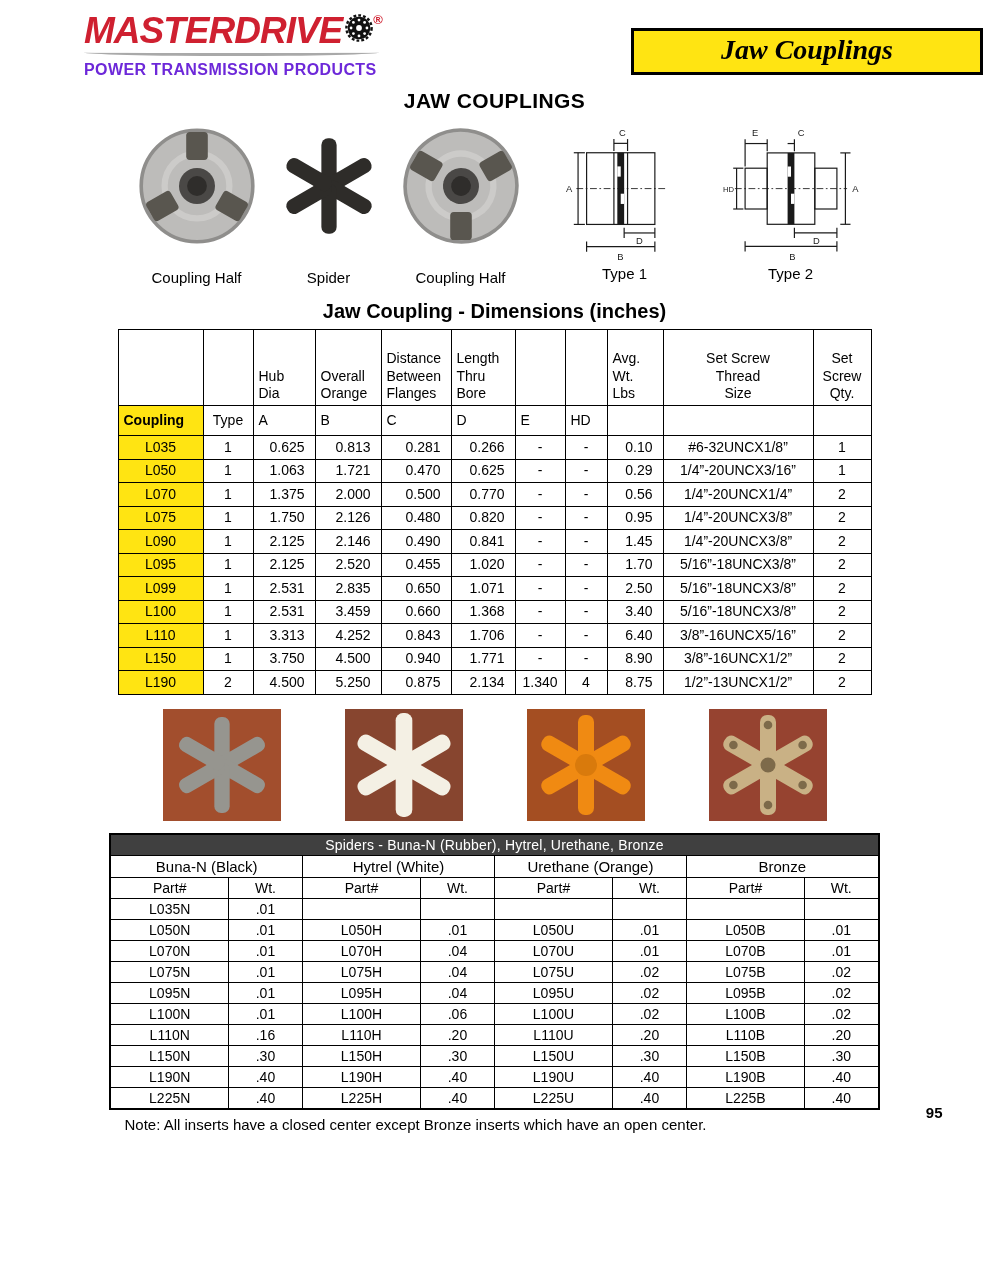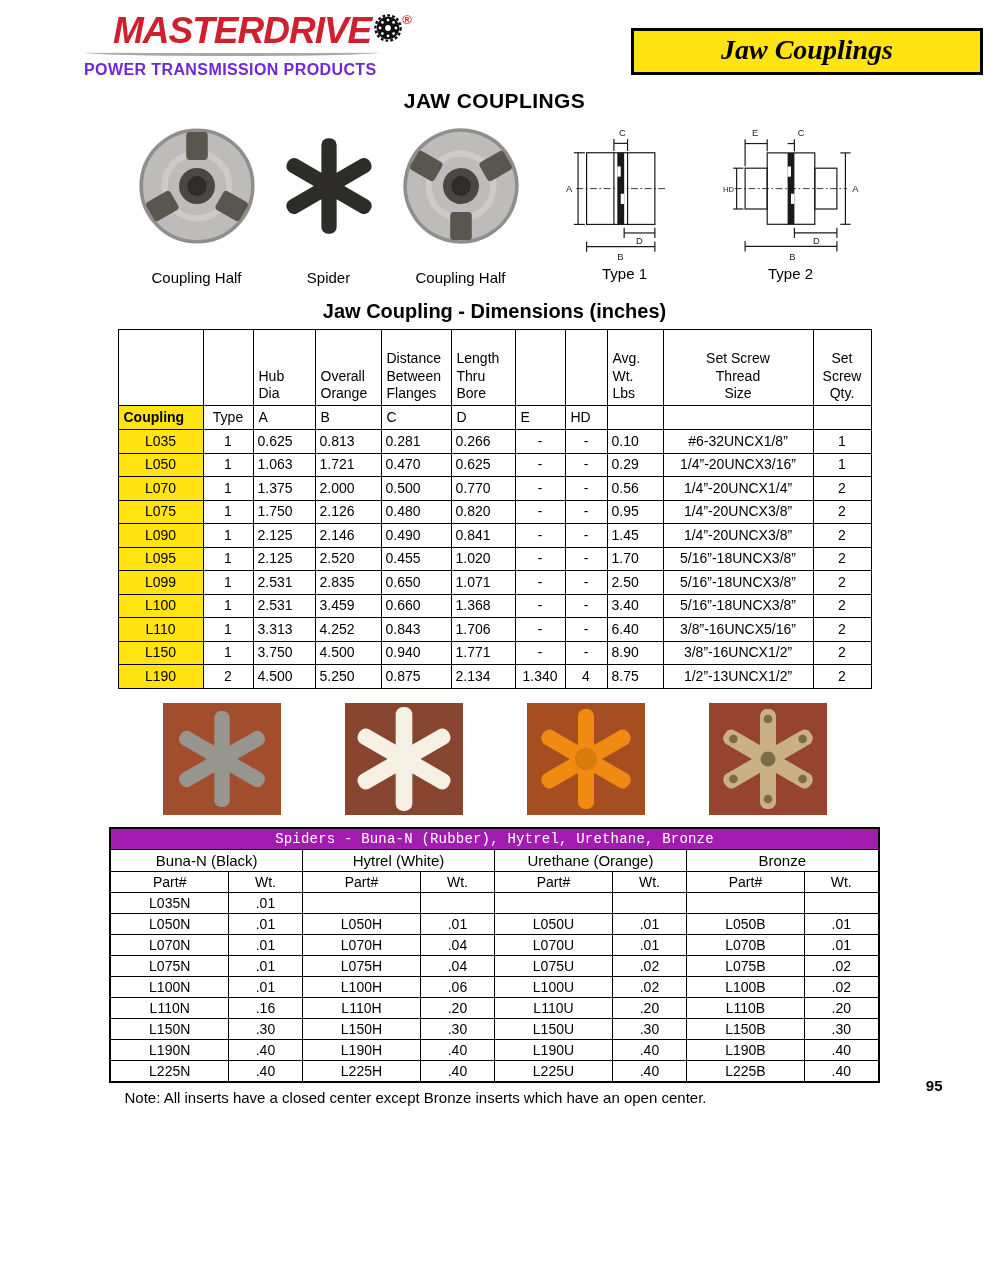--- a/index.html
+++ b/index.html
@@ -4,21 +4,21 @@
 <style>
   * { box-sizing: border-box; margin: 0; padding: 0; }
   html,body { background:#fff; }
   body {
     width: 989px; height: 1280px; position: relative; overflow: hidden;
     font-family: "Liberation Sans", sans-serif; color:#000;
   }
   
   .top { display:flex; justify-content:space-between; align-items:flex-start; padding:12px 6px 0 84px; }
   .brand-row { display:flex; align-items:flex-start; line-height:1; }
-  .brand-name { font-size:37px; font-weight:bold; font-style:italic; color:#cf2030; letter-spacing:-1px;margin-left:29px; }
+  .brand-name { font-size:37px; font-weight:bold; font-style:italic; color:#cf2030; letter-spacing:-1px; }
   .gear { margin:2px 0 0 3px; }
   .reg { font-size:13px; font-weight:bold; color:#cf2030; margin-top:1px; }
   .brand-underline { width:295px; height:7px; border-bottom:3px solid #a9a9a9; border-radius:0 0 100% 100%; }
   .brand-sub { font-size:16px; font-weight:bold; color:#6d28d9; letter-spacing:0.4px; margin-top:5px; }
   .badge { width:352px; border:3px solid #000; background:#ffe412; text-align:center;
     font-family:"Liberation Serif", serif; font-weight:bold; font-style:italic; font-size:28px;
     padding:3px 0 6px; margin-top:16px; }
   
   .main-title { text-align:center; font-size:21px; font-weight:bold; margin-top:10px; letter-spacing:0.4px; }
   .figures { display:flex; justify-content:center; align-items:flex-start; gap:10px; margin-top:4px; }
@@ -26,33 +26,33 @@
   figcaption { font-size:15px; margin-top:16px; }
   .photo-fig { padding-top:6px; }
   .drawing-fig { padding-top:0; margin-left:24px; }
   .drawing-fig figcaption { margin-top:-6px; }
   
   .section-title { text-align:center; font-size:20px; font-weight:bold; margin-top:14px; }
   .dims-table { border-collapse:collapse; table-layout:fixed; width:753px; margin:6px auto 0; }
   .dims-table th, .dims-table td { border:1px solid #000; font-size:14px; padding:2.5px 4px;
     text-align:center; font-weight:normal; white-space:pre-line; line-height:1.25; }
   .dims-table .al { text-align:left; padding-left:5px; }
-  .dims-table .num { text-align:left; padding-right:10px; }
+  .dims-table .num { text-align:right; padding-right:10px; }
   .dims-table .hl { background:#ffe412; }
   .h1 th { vertical-align:bottom; height:76px; }
-  .h2r th { height:24px; }
+  .h2r th { height:30px; }
   .h2r .hl { font-weight:bold; }
   
   .spider-photos { display:flex; justify-content:center; gap:64px; margin-top:14px; }
   .spider-photo { width:118px; height:112px; display:flex; align-items:center; justify-content:center; }
   .bg1 { background:#a24e2d; } .bg2 { background:#87452f; } .bg3 { background:#a44e22; } .bg4 { background:#964330; }
   
   .sp-table { border-collapse:collapse; table-layout:fixed; width:768px; margin:12px auto 0; border:2px solid #000; }
   .sp-table th, .sp-table td { border:1px solid #000; font-size:14px; padding:2px 4px; text-align:center; font-weight:normal; height:21px; }
-  .sp-title { background:#a21caf; color:#fff; font-weight:bold; font-size:19px; padding:4px 0; letter-spacing:0.2px;font-family:Liberation Mono, monospace; }
+  .sp-title { background:#404040; color:#fff; font-weight:bold; font-size:19px; padding:4px 0; letter-spacing:0.2px; }
   .sp-groups th { font-size:15px; }
   
   .footer-row { width:768px; margin:4px auto 0; position:relative; }
   .note { font-size:15px; padding-left:14px; margin-top:6px; }
   .page-num { position:absolute; right:-64px; top:-12px; font-weight:bold; font-size:15px;margin-left:15px; }
 </style>
 </head>
 <body>
 
 <svg width="0" height="0" style="position:absolute" aria-hidden="true">
@@ -509,20 +509,30 @@
         <td>L075N</td>
         <td>.01</td>
         <td>L075H</td>
         <td>.04</td>
         <td>L075U</td>
         <td>.02</td>
         <td>L075B</td>
         <td>.02</td>
       </tr>
       <tr>
+        <td>L095N</td>
+        <td>.01</td>
+        <td>L095H</td>
+        <td>.04</td>
+        <td>L095U</td>
+        <td>.02</td>
+        <td>L095B</td>
+        <td>.02</td>
+      </tr>
+      <tr>
         <td>L100N</td>
         <td>.01</td>
         <td>L100H</td>
         <td>.06</td>
         <td>L100U</td>
         <td>.02</td>
         <td>L100B</td>
         <td>.02</td>
       </tr>
       <tr>

